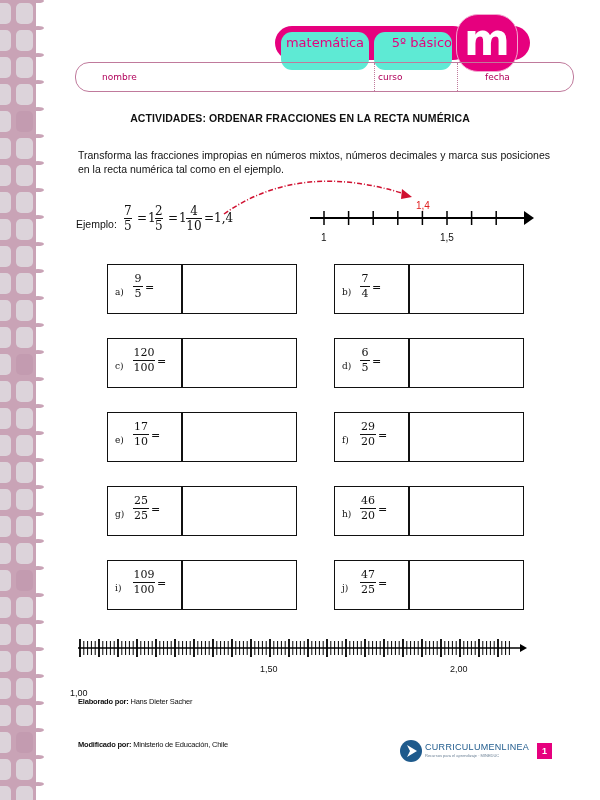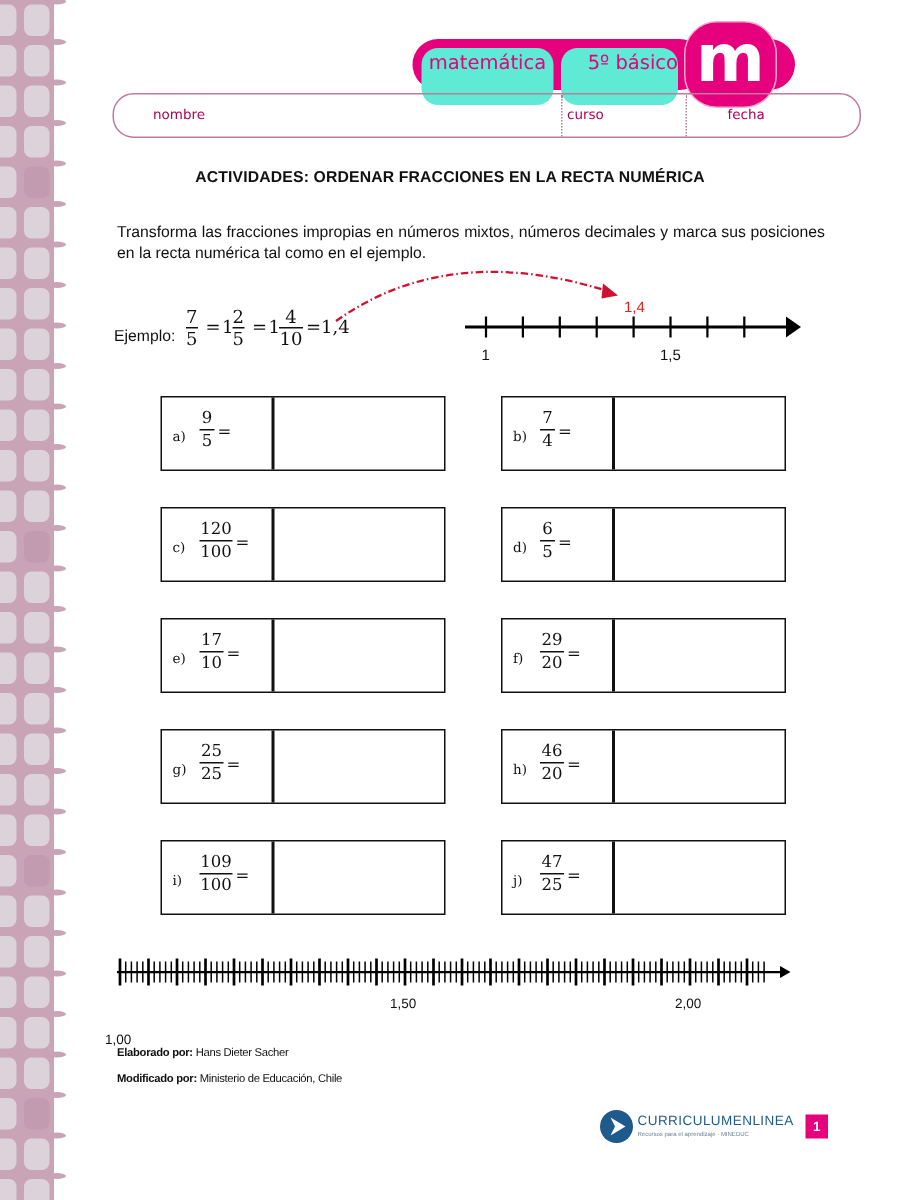--- a/index.html
+++ b/index.html
@@ -415,21 +415,21 @@
       <line x1="509.4" x2="509.4" y1="11" y2="25" stroke-width="1"></line>
     </g>
 </svg>
 <div class="nl-label" style="left:70px;top:664px;margin-top:24px;">1,00</div>
 <div class="nl-label" style="left:260px;top:664px;">1,50</div>
 <div class="nl-label" style="left:450px;top:664px;">2,00</div>
 
 <div class="credit" style="top:697px;">
   <b>Elaborado por:</b> <span>Hans Dieter Sacher</span>
 </div>
-<div class="credit" style="top:714px;">
+<div class="credit" style="top:740px;">
   <b>Modificado por:</b> <span>Ministerio de Educación, Chile</span>
 </div>
 
 <div class="logo">
   <svg width="22" height="22" viewBox="0 0 22 22">
     <circle cx="11" cy="11" r="11" fill="#1e5a8c"></circle>
     <polygon points="7,5 17,11 7,17 10,11" fill="#fff"></polygon>
   </svg>
   <span style="position:absolute;left:25px;top:2px;font-size:9px;color:#1e5a8c;letter-spacing:0.3px;white-space:nowrap;">CURRICULUMENLINEA</span>
   <span style="position:absolute;left:25px;top:13px;font-size:4px;color:#6a7f94;white-space:nowrap;">Recursos para el aprendizaje · MINEDUC</span>

